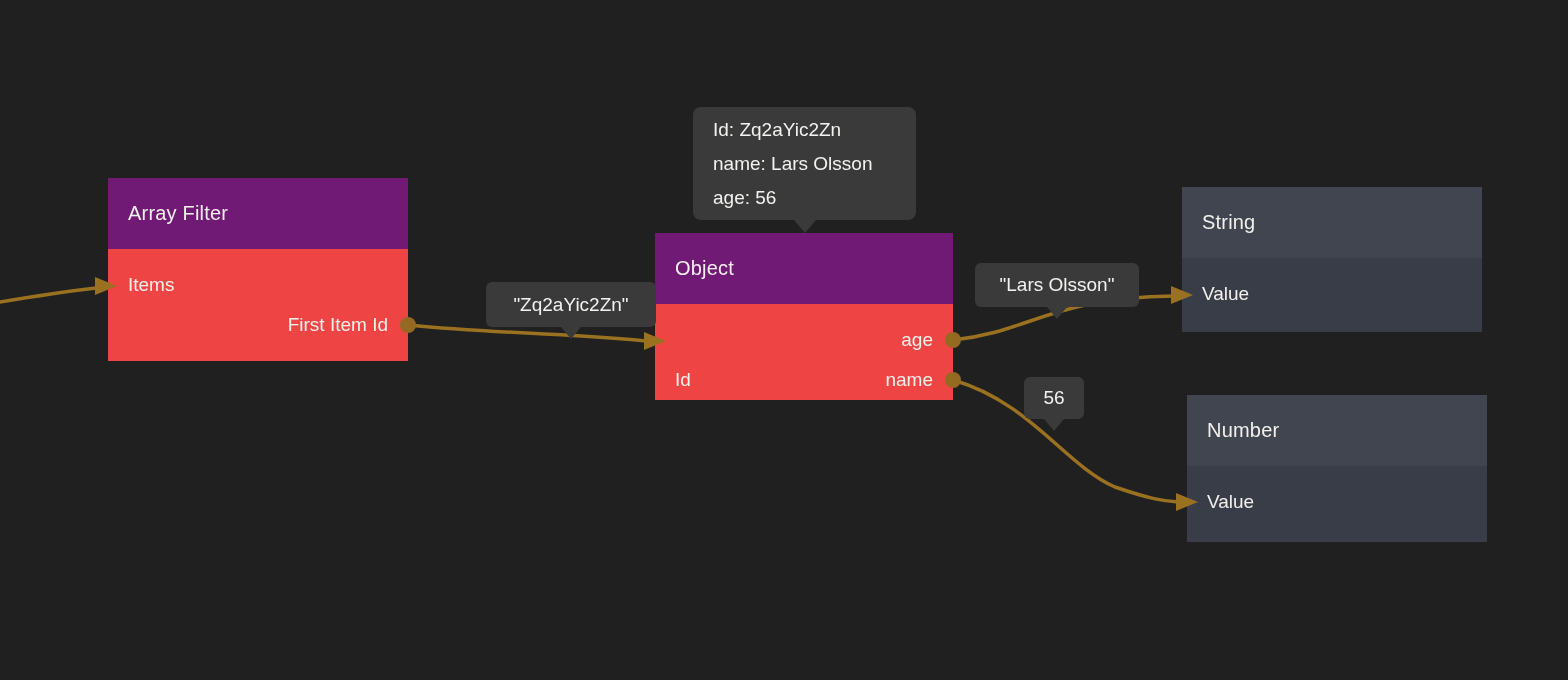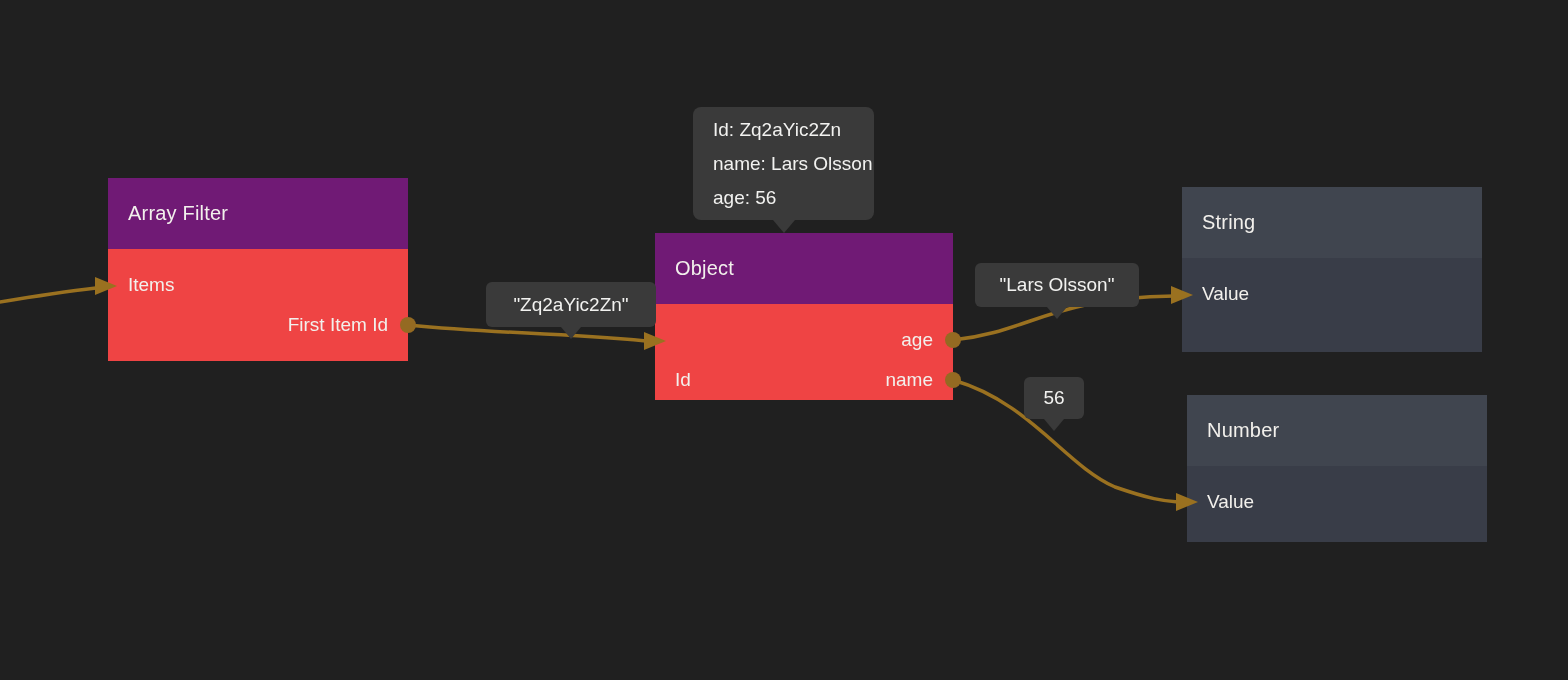--- a/index.html
+++ b/index.html
@@ -39,41 +39,41 @@
   }
   .prow.out { justify-content: flex-end; }
   .prow.both { justify-content: space-between; }
   .green .hdr  { background: #701a75; }
   .green .nbody { background: #ef4444; }
   .dark .hdr   { background: #40454f; }
   .dark .nbody { background: #393d48; }
 
   #node-array-filter { left:108px; top:178px; width:300px; height:183px; }
   #node-object       { left:655px; top:233px; width:298px; height:144px; }
-  #node-string       { left:1182px; top:187px; width:300px; height:165px; }
+  #node-string       { left:1182px; top:187px; width:300px; height:145px; }
   #node-number       { left:1187px; top:395px; width:300px; height:147px; }
 
   .wires-svg {
     position: absolute;
     left: 0; top: 0;
     pointer-events: none;
   }
   .wire { stroke:#9a7120; stroke-width:3.5; fill:none; }
   .arrowhead { fill:#9a7120; }
   .port-dot { fill:#946a22; }
 
   .tooltip, .wire-label {
     position: absolute;
     background: #3a3a3a;
     color: #f2f2f0;
     font-size: 19px;
   }
   .tooltip {
     left: 693px; top: 107px;
-    width: 181px;
+    width: 223px;
     padding: 6px 0 5px 0;
     border-radius: 8px;
     line-height: 34px;
   }
   .tooltip .tline { padding: 0 20px; white-space: nowrap; }
   .tooltip::after, .wire-label::after {
     content: "";
     position: absolute;
     top: 100%;
     left: 50%;

